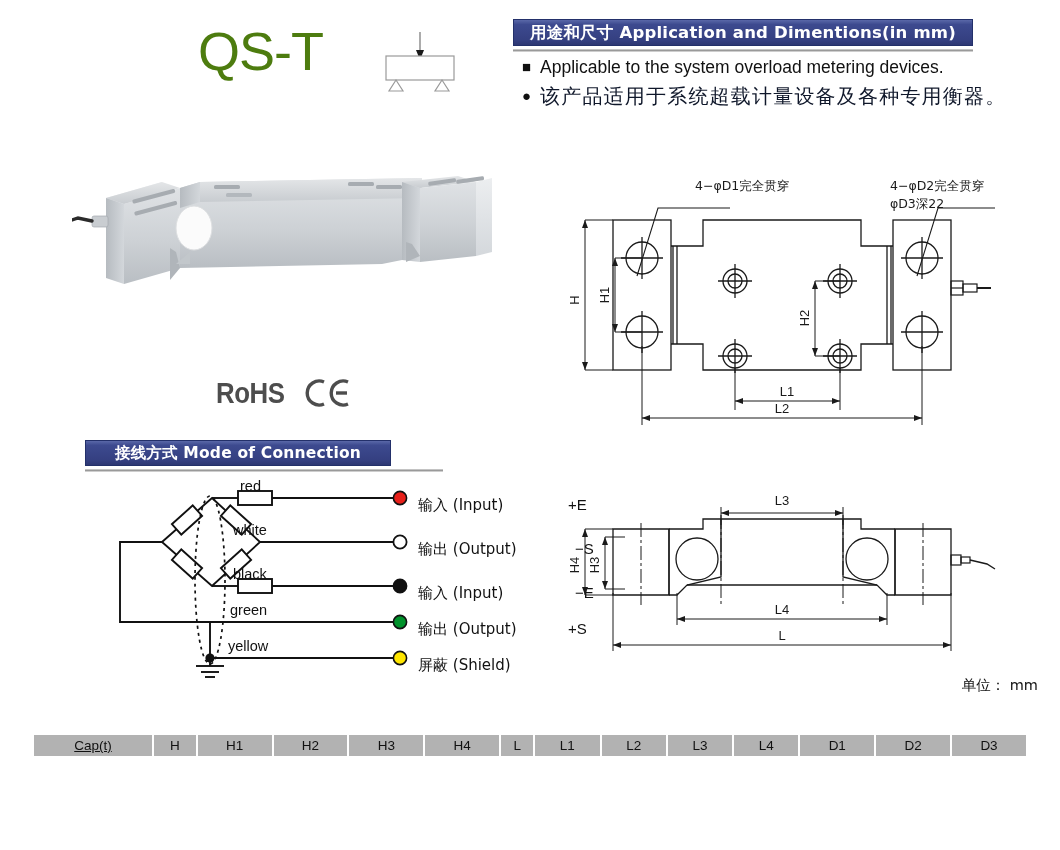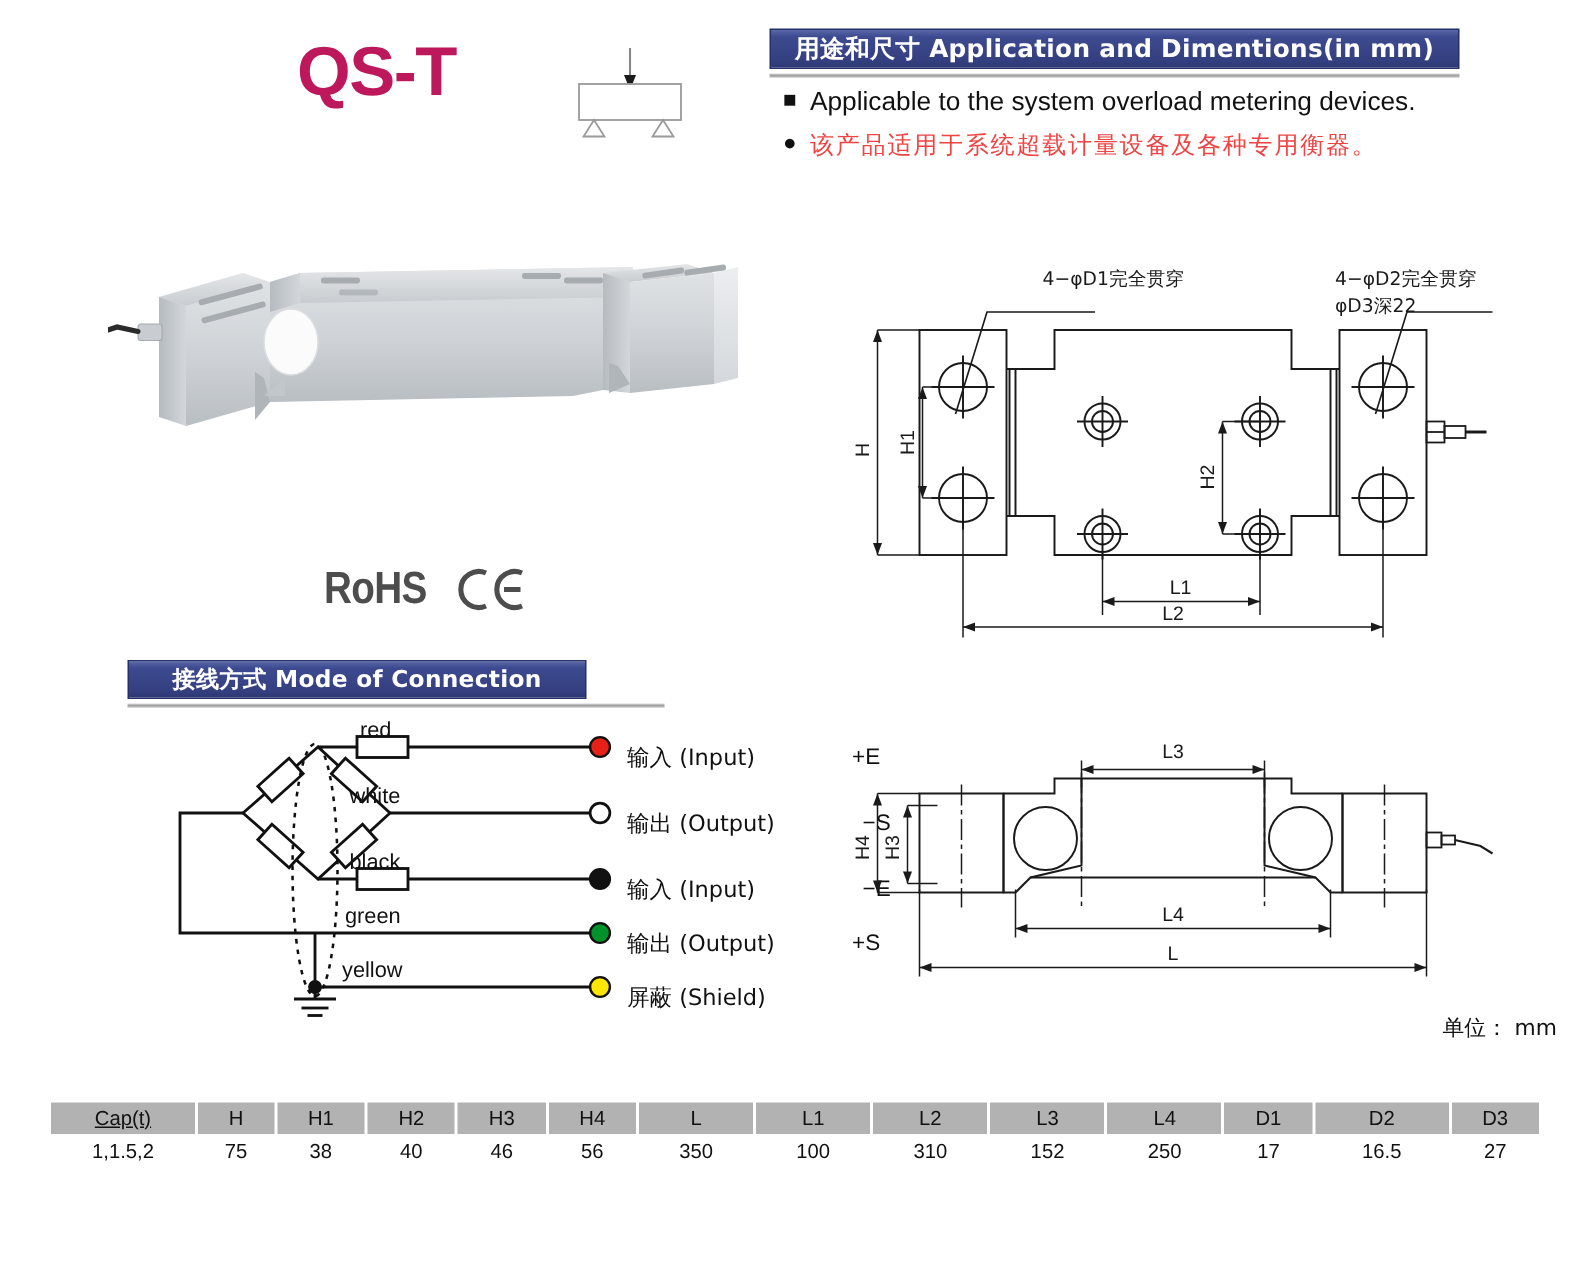--- a/index.html
+++ b/index.html
@@ -25,39 +25,39 @@
   }
   .banner-underline {
     position: absolute;
     background: linear-gradient(180deg, #d8d8d8 0%, #9a9a9a 50%, #e8e8e8 100%);
   }
 
   
   #qst-title {
     position: absolute;
     left: 198px; top: 20px;
-    font-size: 46px; font-weight: bold;
-    color: #be185d;
+    font-size: 54px; font-weight: normal;
+    color: #4d7c0f;
     letter-spacing: -1px;
   }
 
   
   #load-symbol { position: absolute; left: 372px; top: 26px; }
 
   
   #app-list { position: absolute; left: 522px; top: 56px; width: 520px; }
   .app-item { display: flex; align-items: flex-start; margin-bottom: 7px; }
   .bul {
     width: 18px; flex: 0 0 18px;
     font-size: 15px; line-height: 22px; color: #111;
     text-align: left;
   }
   .app-en { font-size: 17.5px; line-height: 22px; color: #111; }
   .app-cn {
-    font-size: 16px; line-height: 23px; color: #ef4444;
+    font-size: 20px; line-height: 23px; color: #0f172a;
     font-family: "DejaVu Sans", "Liberation Sans", sans-serif;
     letter-spacing: 1.2px;
   }
 
   
   #product-photo { position: absolute; left: 72px; top: 152px; }
 
   
   #rohs-ce { position: absolute; left: 196px; top: 376px; display: flex; align-items: center; gap: 9px; margin-left: 20px; }
   #rohs-text {
@@ -469,47 +469,31 @@
     <polygon points="426,160 418,157 418,163" fill="#1a1a1a" stroke="none"></polygon>
   </g>
   <text class="dtext" x="257" y="155" font-size="13" text-anchor="middle">L</text>
 </svg>
 
 <div id="unit-note">单位： mm</div>
 
 <table id="spec-table">
   <thead>
     <tr>
-      <td style="width:96px;text-decoration:underline;">Cap(t)</td>
+      <td style="width:118px;text-decoration:underline;">Cap(t)</td>
       <td>H</td>
       <td>H1</td>
       <td>H2</td>
       <td>H3</td>
       <td>H4</td>
       <td>L</td>
       <td>L1</td>
       <td>L2</td>
       <td>L3</td>
       <td>L4</td>
       <td>D1</td>
       <td>D2</td>
       <td>D3</td>
     </tr>
   </thead>
   <tbody>
-    <tr class="odd">
-      <td>1,1.5,2</td>
-      <td>75</td>
-      <td>38</td>
-      <td>40</td>
-      <td>46</td>
-      <td>56</td>
-      <td>350</td>
-      <td>100</td>
-      <td>310</td>
-      <td>152</td>
-      <td>250</td>
-      <td>17</td>
-      <td>16.5</td>
-      <td>27</td>
-    </tr>
   </tbody>
 </table>
 
 </body></html>

